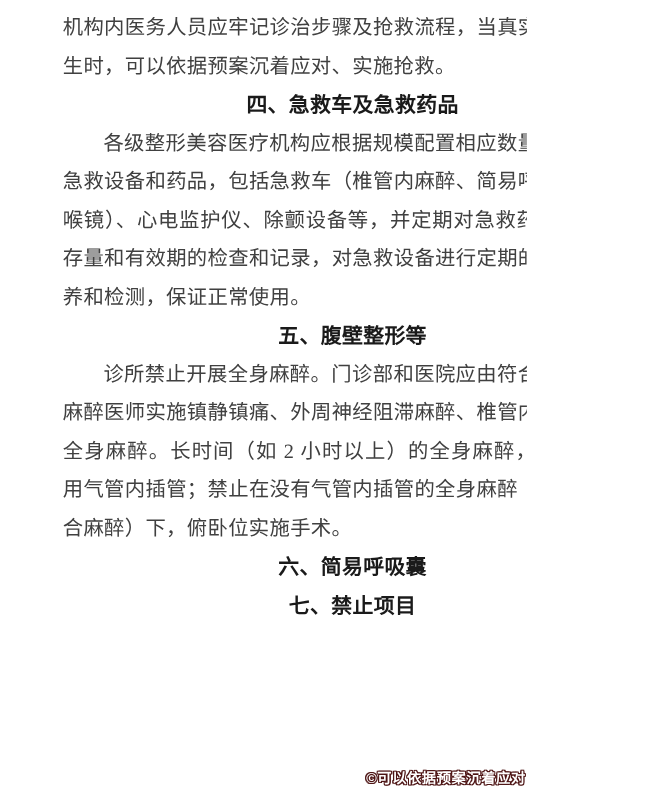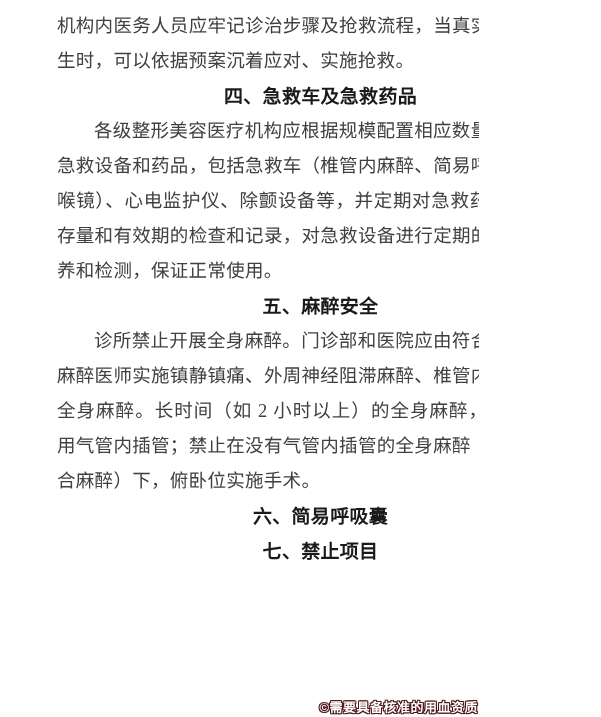--- a/index.html
+++ b/index.html
@@ -66,20 +66,20 @@
   }
 </style>
 </head>
 <body>
 
 <div class="page">
   <div class="textblock">
     <p class="continuation">机构内医务人员应牢记诊治步骤及抢救流程，当真实事件发生时，可以依据预案沉着应对、实施抢救。</p>
     <h2>四、急救车及急救药品</h2>
     <p>各级整形美容医疗机构应根据规模配置相应数量的基本急救设备和药品，包括急救车（椎管内麻醉、简易呼吸囊、喉镜）、心电监护仪、除颤设备等，并定期对急救药品进行存量和有效期的检查和记录，对急救设备进行定期的维护保养和检测，保证正常使用。</p>
-    <h2>五、麻醉安全</h2>
+    <h2>五、腹壁整形等</h2>
     <p>诊所禁止开展全身麻醉。门诊部和医院应由符合资质的麻醉医师实施镇静镇痛、外周神经阻滞麻醉、椎管内麻醉、全身麻醉。长时间（如 2 小时以上）的全身麻醉，建议使用气管内插管；禁止在没有气管内插管的全身麻醉（静脉复合麻醉）下，俯卧位实施手术。</p>
     <h2>六、简易呼吸囊</h2>
     <h2>七、禁止项目</h2>
   </div>
 
-  <div class="watermark">©需要具备核准的用血资质</div>
+  <div class="watermark">©可以依据预案沉着应对</div>
 </div>
 
 </body></html>

